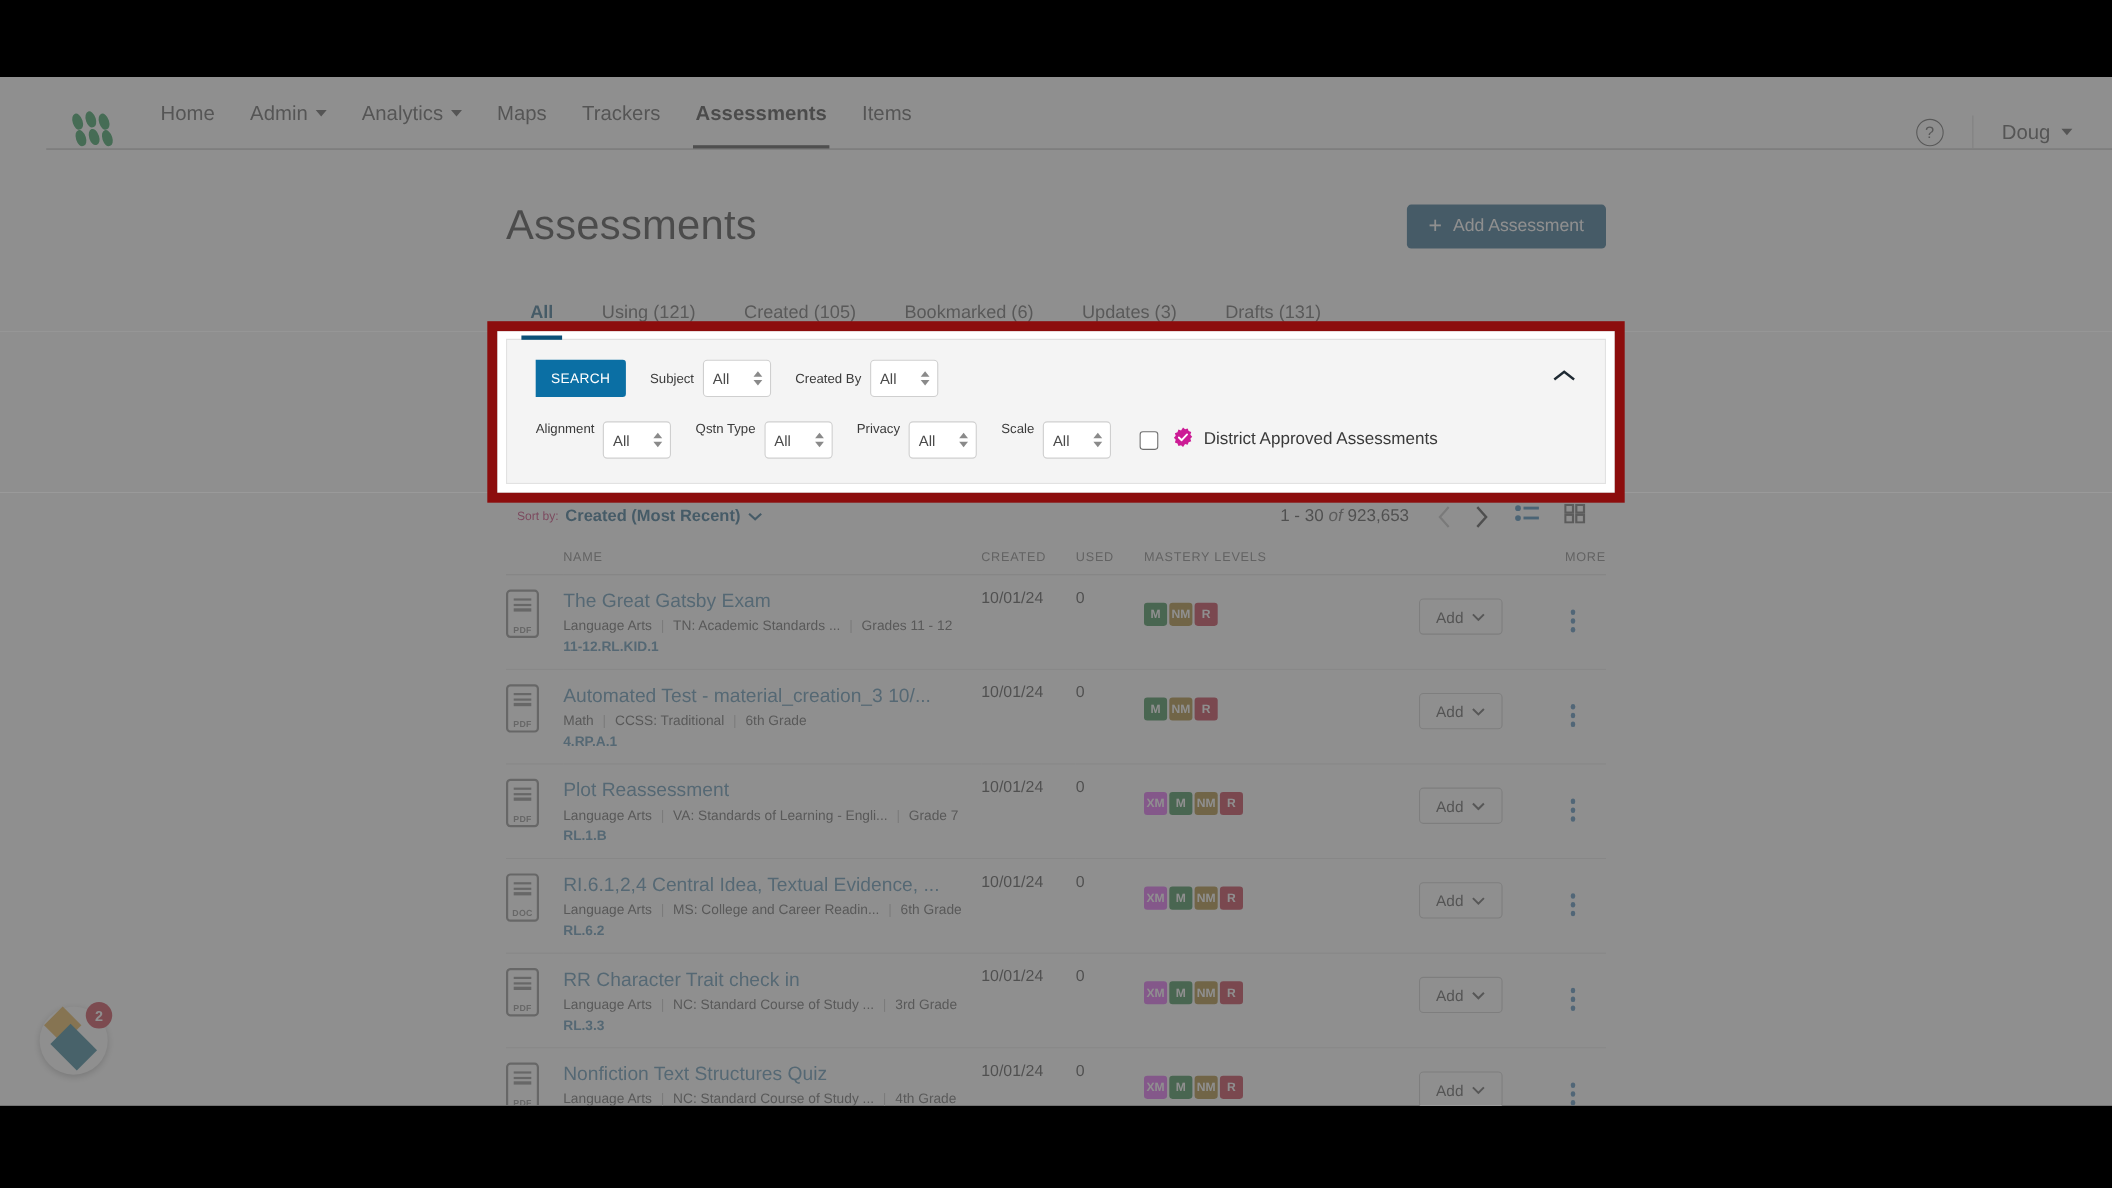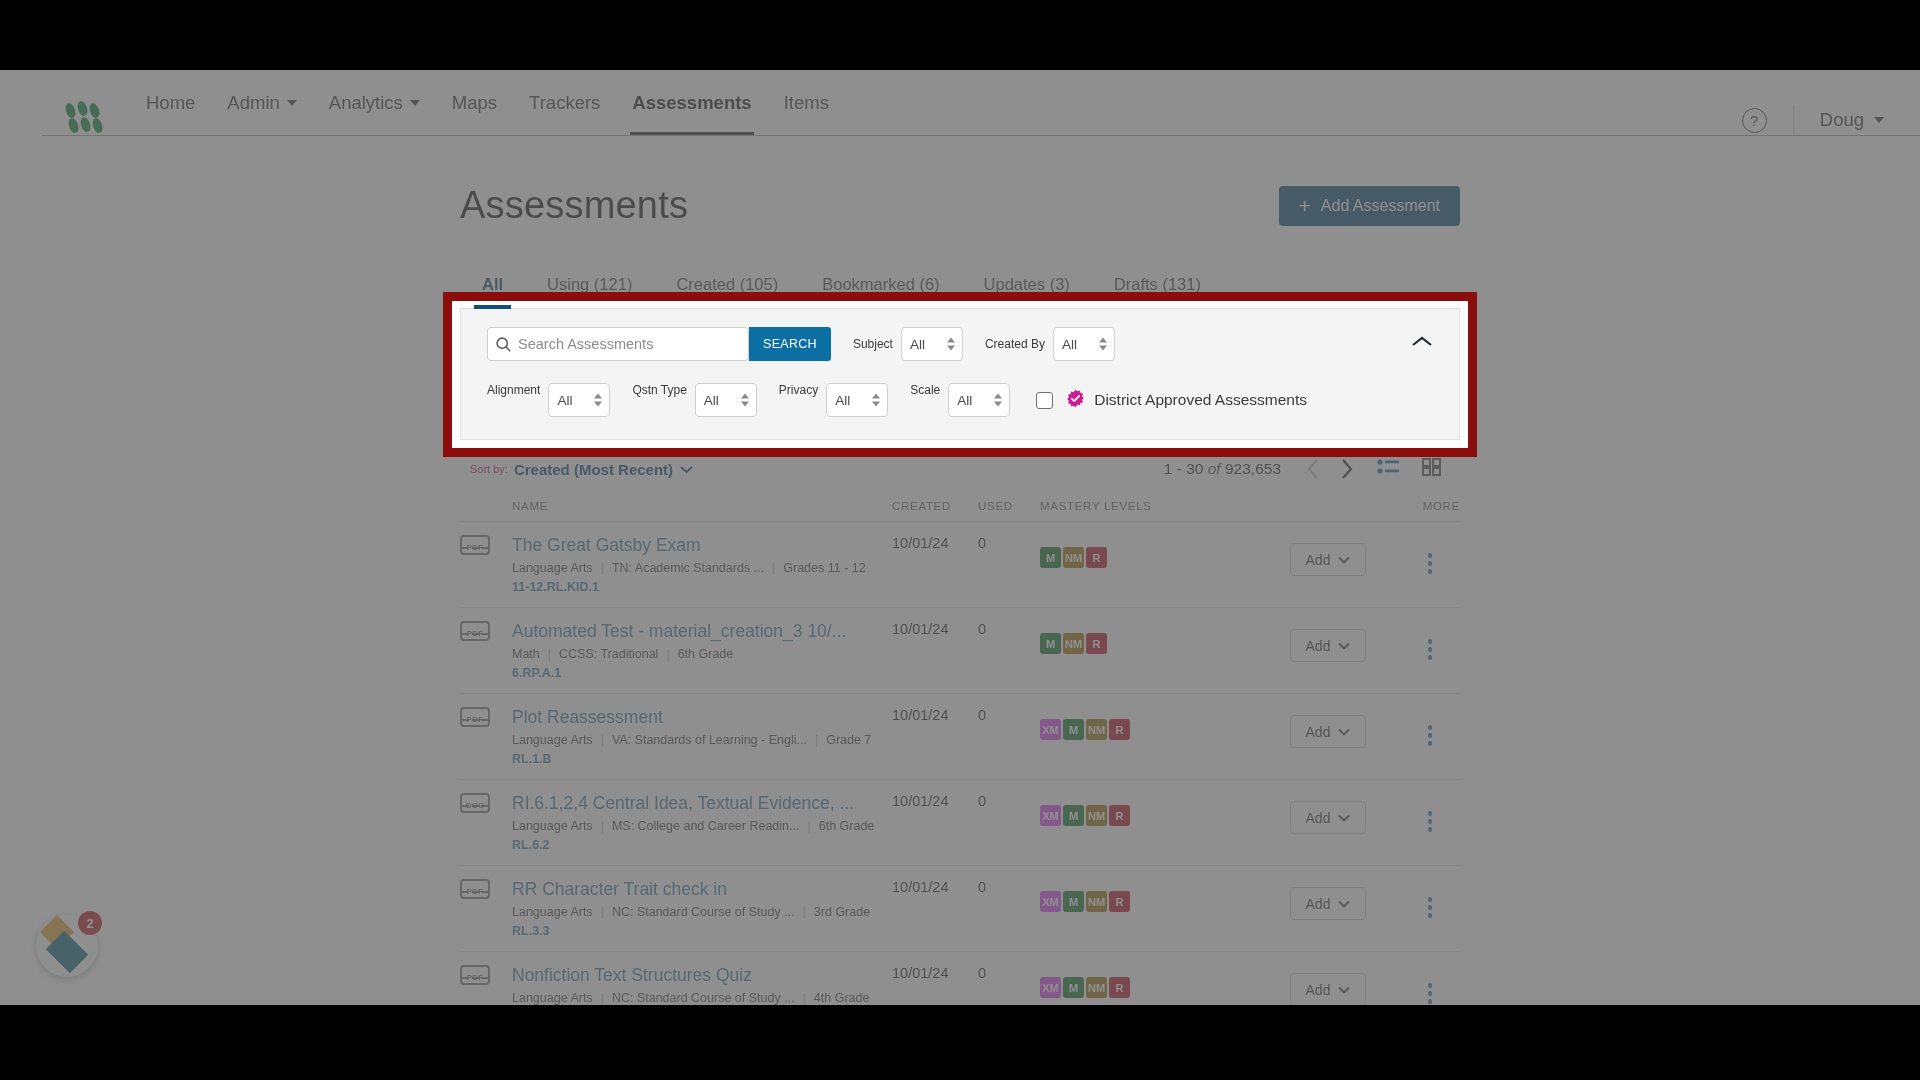--- a/index.html
+++ b/index.html
@@ -150,22 +150,22 @@
   }
   table.list td { padding: 13px 0; border-bottom: 1px solid #e4e4e4; vertical-align: top; }
   .c-icon { width: 52px; }
   .c-created { width: 86px; }
   .c-used { width: 62px; margin-left: 48px; }
   .c-mastery { width: 250px; }
   .c-more { width: 60px; text-align: center; }
   .c-add { width: 110px; }
 
   .fileicon {
-    width: 30px; height: 20px; border: 2.2px solid #7a7a7a; border-radius: 4px;
-    position: relative; display: flex; flex-direction: row;
+    width: 30px; height: 44px; border: 2.2px solid #7a7a7a; border-radius: 4px;
+    position: relative; display: flex; flex-direction: column;
     align-items: center; justify-content: flex-start; padding-top: 6px; gap: 2.5px;
   }
   .fileicon u { display: block; width: 16px; height: 2.2px; background: #7a7a7a; text-decoration: none; }
   .fileicon b {
     position: absolute; bottom: 1px; left: 0; right: 0; text-align: center;
     font-size: 8px; color: #7a7a7a; letter-spacing: .3px; font-weight: bold;
   }
   .rowtitle { font-size: 17.5px; color: #3f7ea3; cursor: pointer; line-height: 1.2; }
   .rowmeta { font-size: 12.5px; color: #4a4a4a; margin-top: 5px; display: flex; align-items: flex-end; gap: 0; }
   .rowmeta span { white-space: nowrap; }
@@ -282,29 +282,20 @@
           <div class="tab active">All</div>
           <div class="tab">Using (121)</div>
           <div class="tab">Created (105)</div>
           <div class="tab">Bookmarked (6)</div>
           <div class="tab">Updates (3)</div>
           <div class="tab">Drafts (131)</div>
         </div>
 
       <div class="filter-panel" id="filter-panel">
         <div class="frow r1">
-          <div class="search-wrap">
-            <span class="search-icon">
-              <svg width="17" height="17" viewBox="0 0 20 20">
-                <circle cx="8.5" cy="8.5" r="6" fill="none" stroke="#5a5a5a" stroke-width="1.8"></circle>
-                <line x1="13" y1="13" x2="18" y2="18" stroke="#5a5a5a" stroke-width="1.8"></line>
-              </svg>
-            </span>
-            <input class="search-input" type="text" placeholder="Search Assessments" style="">
-          </div>
           <button class="search-btn">SEARCH</button>
           <div id="row1-filters" style="display:flex;align-items:center;">
               <span class="flabel">Subject</span>
               <div class="sel">
                 <span>All</span>
                 <span class="spin">
                   <i class="up"></i>
                   <i class="dn"></i>
                 </span>
               </div>
@@ -480,21 +471,21 @@
               </td>
               <td>
                 <div class="rowtitle">Automated Test - material_creation_3 10/...</div>
                 <div class="rowmeta">
                   <span>Math</span>
                   <span class="sep">|</span>
                   <span>CCSS: Traditional</span>
                   <span class="sep">|</span>
                   <span>6th Grade</span>
                 </div>
-                <div class="rowstd">6.RP.A.1</div>
+                <div class="rowstd">4.RP.A.1</div>
               </td>
               <td class="c-created cellplain">10/01/24</td>
               <td class="c-used cellplain">0</td>
               <td class="c-mastery">
                 <div class="badges">
                   <span class="badge m">M</span>
                   <span class="badge nm">NM</span>
                   <span class="badge r">R</span>
                 </div>
               </td>

